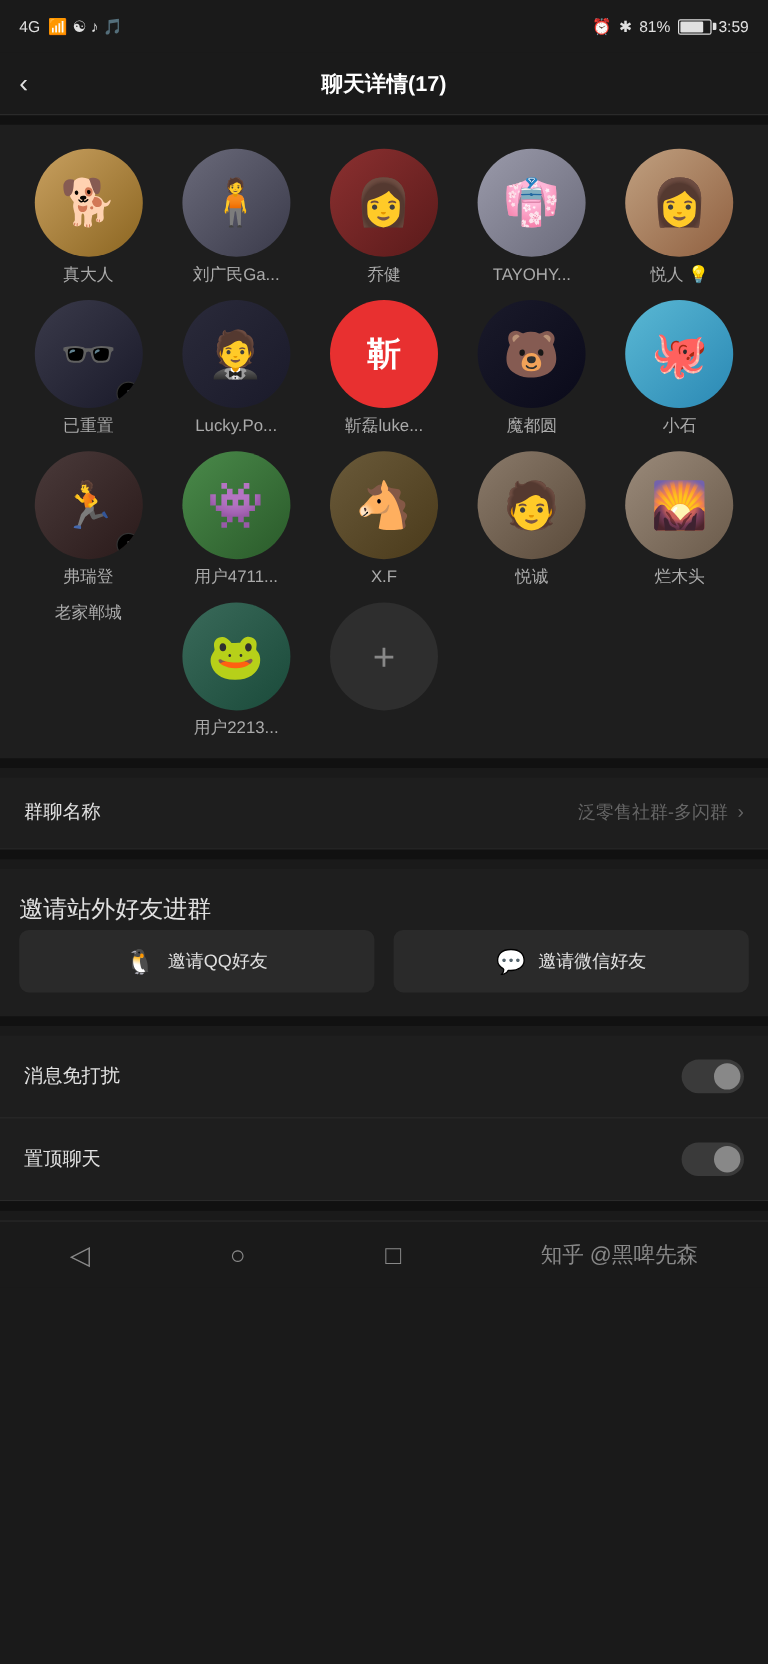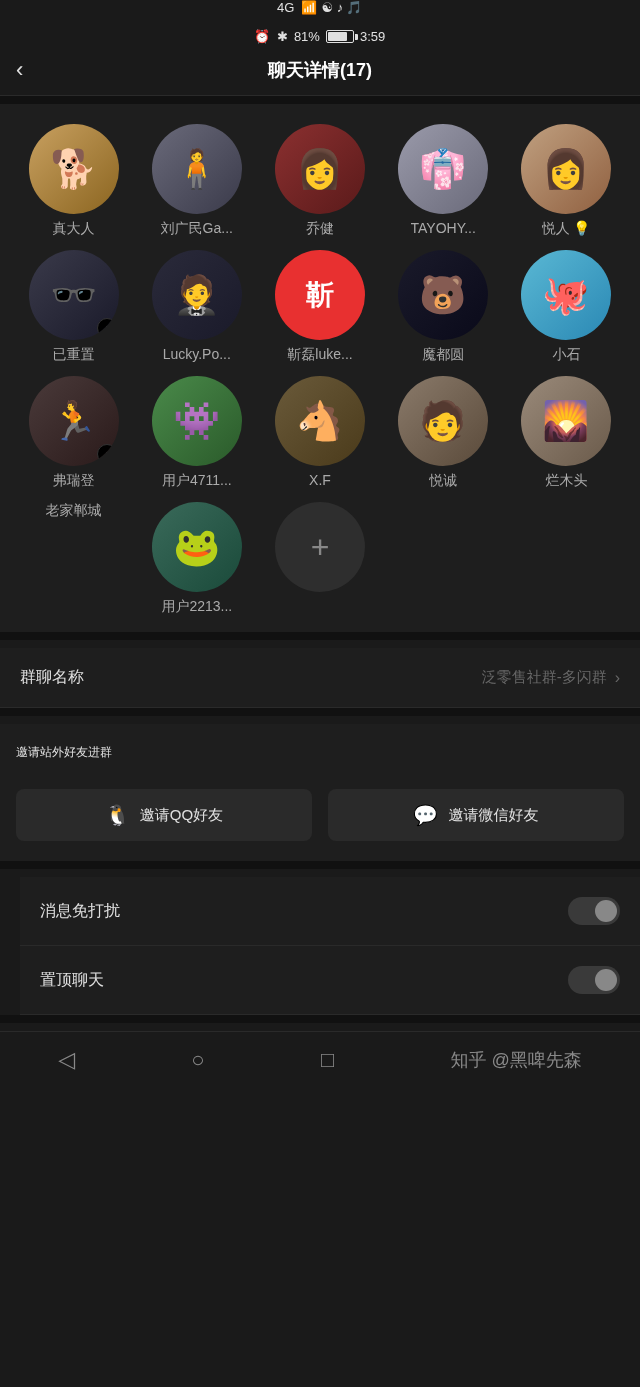--- a/index.html
+++ b/index.html
@@ -17,21 +17,20 @@
     .status-bar {
       width: 100%;
       height: 44px;
       background: #1a1a1a;
       display: flex;
       align-items: center;
       justify-content: space-between;
       padding: 0 16px;
       font-size: 13px;
       color: #e0e0e0;
-      flex-direction: column;
     }
     .status-left { font-size: 13px; }
     .status-right {
       display: flex;
       align-items: center;
       gap: 6px;
       font-size: 13px;
     }
     .battery-bar {
       width: 28px; height: 13px;
@@ -209,23 +208,23 @@
       font-size: 16px;
     }
 
     
     .invite-section {
       background: #1e1e1e;
       margin-top: 8px;
       padding: 20px 16px;
     }
     .invite-title {
-      font-size: 12px;
-      color: #e0e0e0;
-      margin-bottom: 28px;
+      font-size: 20px;
+      color: #e0e0e0;
+      margin-bottom: 4px;
     }
     .invite-buttons {
       display: flex;
       gap: 16px;
     }
     .invite-btn {
       flex: 1;
       height: 52px;
       background: #2a2a2a;
       border: none;
@@ -239,21 +238,20 @@
       cursor: pointer;
     }
     .invite-icon {
       font-size: 20px;
     }
 
     
     .toggle-section {
       background: #1e1e1e;
       margin-top: 8px;
-      margin-left: 20px;
     }
     .toggle-row {
       display: flex;
       align-items: center;
       justify-content: space-between;
       padding: 20px 20px;
       border-bottom: 1px solid #2a2a2a;
       min-height: 68px;
     }
     .toggle-label {

